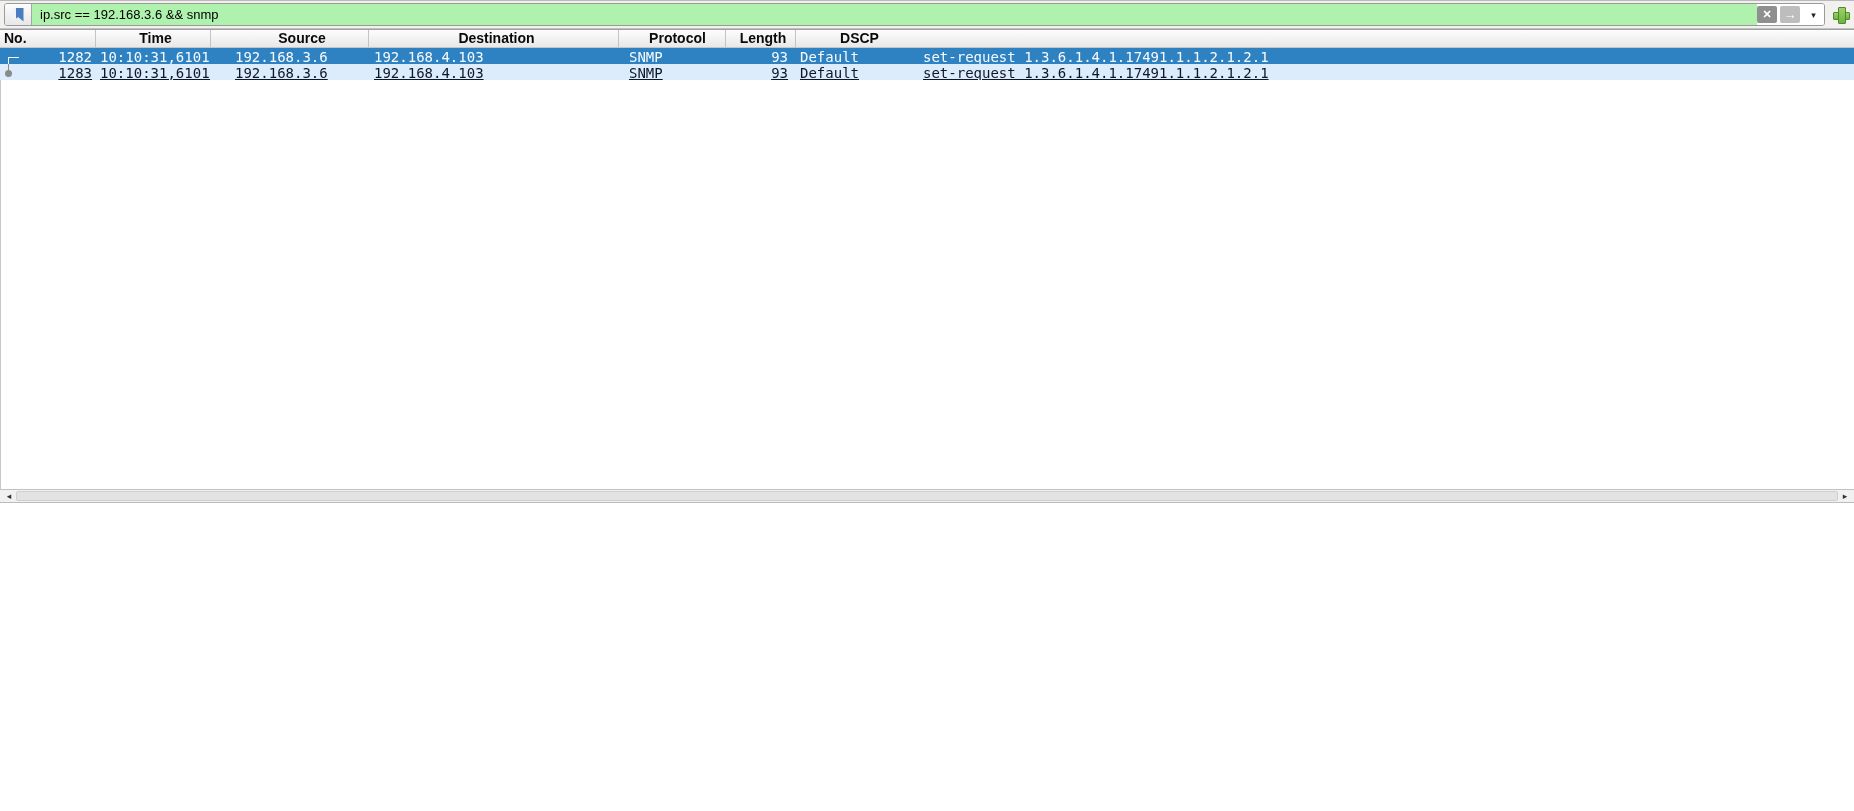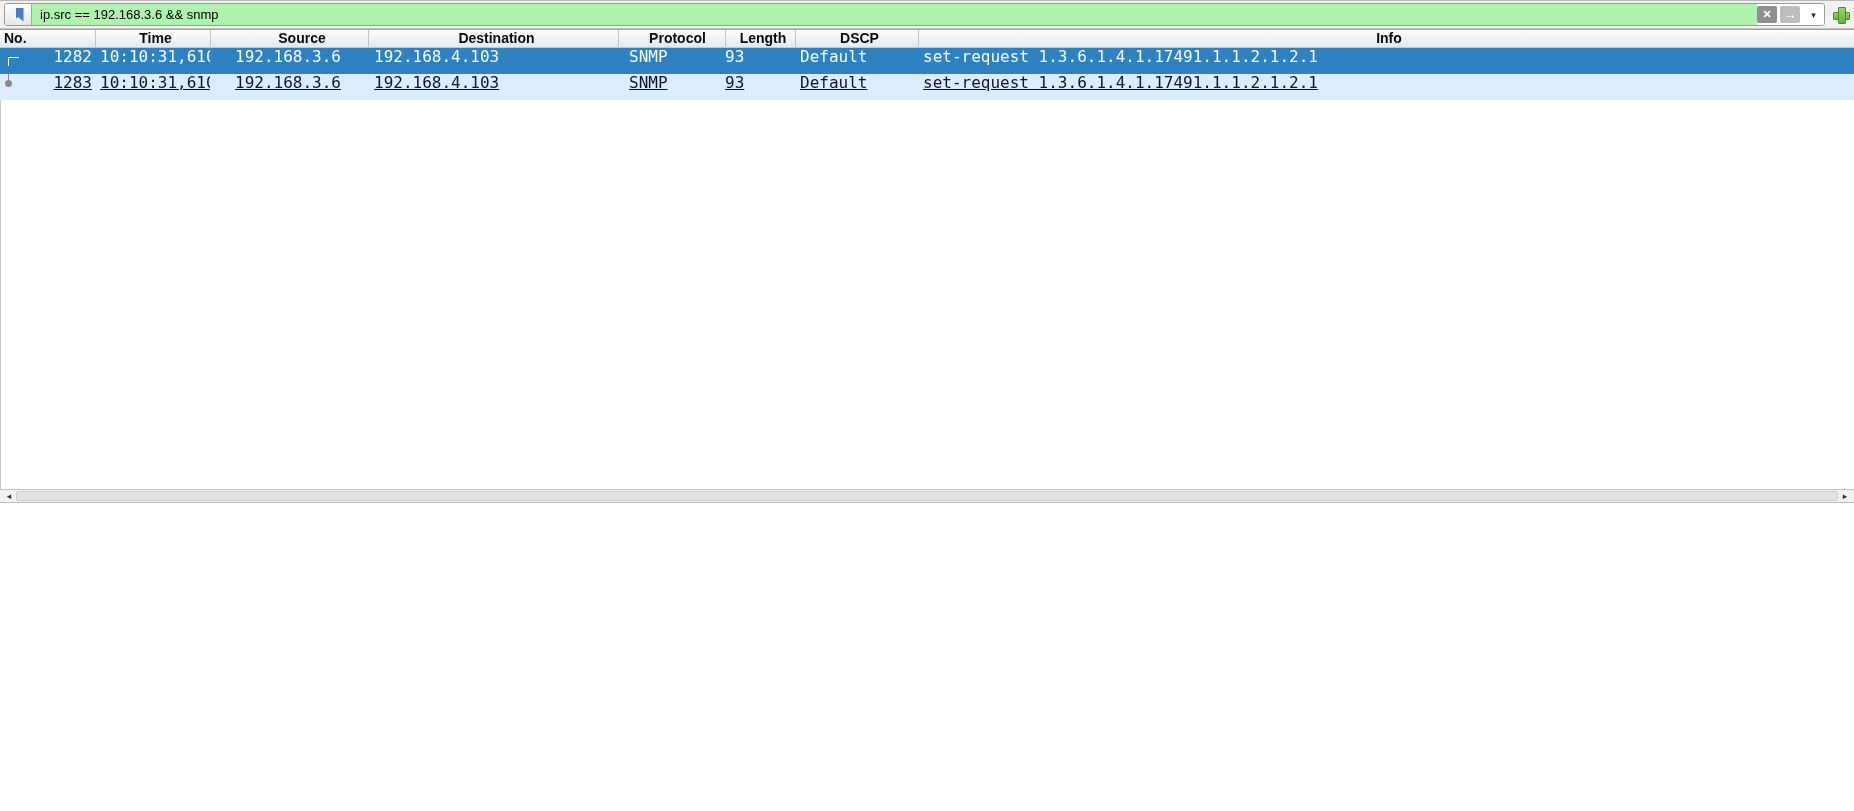--- a/index.html
+++ b/index.html
@@ -65,28 +65,28 @@
     display:flex; background:linear-gradient(#fdfdfd,#e8e8e8);
     border-top:1px solid #9f9f9f; border-bottom:1px solid #c6c6c6;
     font-size:14px; color:#0a0a0a; line-height:17px;
   }
   .hcell { padding-left:5px; white-space:nowrap; overflow:hidden; cursor:pointer;font-weight:bold; }
   .hcell + .hcell { border-left:1px solid var(--header-border,#c4c4c4);text-align:center; }
   .hcell.c-no { padding-left:4px; }
 
   .plist-rows { position:absolute; top:48px; left:0; right:0; }
   .prow {
-    display:flex; height:26px; line-height:18px;
-    font-family:"DejaVu Sans Mono", monospace; font-size:16px; cursor:default;
+    display:flex; height:16px; line-height:18px;
+    font-family:"DejaVu Sans Mono", monospace; font-size:14px; cursor:default;
   }
   .prow.selected { background:var(--selected-row-bg,#2e82c1); color:var(--selected-row-text,#f6fbff); }
   .prow.related  { background:var(--related-row-bg,#dcecfc); color:#0f172a;text-decoration:underline; }
   .cell { padding-left:5px; white-space:nowrap; overflow:hidden; }
   .cell.c-no  { position:relative; text-align:right; padding-right:3px; padding-left:0; }
-  .cell.c-len { padding-right:7px; padding-left:0; }
+  .cell.c-len { text-align:right; padding-right:7px; padding-left:0; }
 
   .c-no{width:95px;} .c-time{width:115px;} .c-source{width:158px;padding-left:25px;} .c-dest{width:250px;padding-left:6px;}
   .c-proto{width:107px;padding-left:11px;} .c-len{width:70px;} .c-dscp{width:123px;}
   .c-info{flex:1 1 auto; min-width:0;}
 
   .marker-start {
     position:absolute; left:8px; top:9px; width:11px; height:9px;
     border-left:1px solid #fdfdfd; border-top:1px solid #fdfdfd;
   }
   .marker-end { position:absolute; left:8px; top:0; width:1px; height:8px; background:#8a8a8a; }
@@ -146,21 +146,20 @@
   </div>
 
   <div class="plist-header">
       <div class="hcell c-no">No.</div>
       <div class="hcell c-time">Time</div>
       <div class="hcell c-source">Source</div>
       <div class="hcell c-dest">Destination</div>
       <div class="hcell c-proto">Protocol</div>
       <div class="hcell c-len">Length</div>
       <div class="hcell c-dscp">DSCP</div>
-      <div class="hcell c-info">Info</div>
     </div>
   <div class="plist-rows">
       <div class="prow selected">
         <div class="cell c-no">1282<span class="marker-start"></span></div>
         <div class="cell c-time">10:10:31,610136…</div>
         <div class="cell c-source">192.168.3.6</div>
         <div class="cell c-dest">192.168.4.103</div>
         <div class="cell c-proto">SNMP</div>
         <div class="cell c-len">93</div>
         <div class="cell c-dscp">Default</div>

